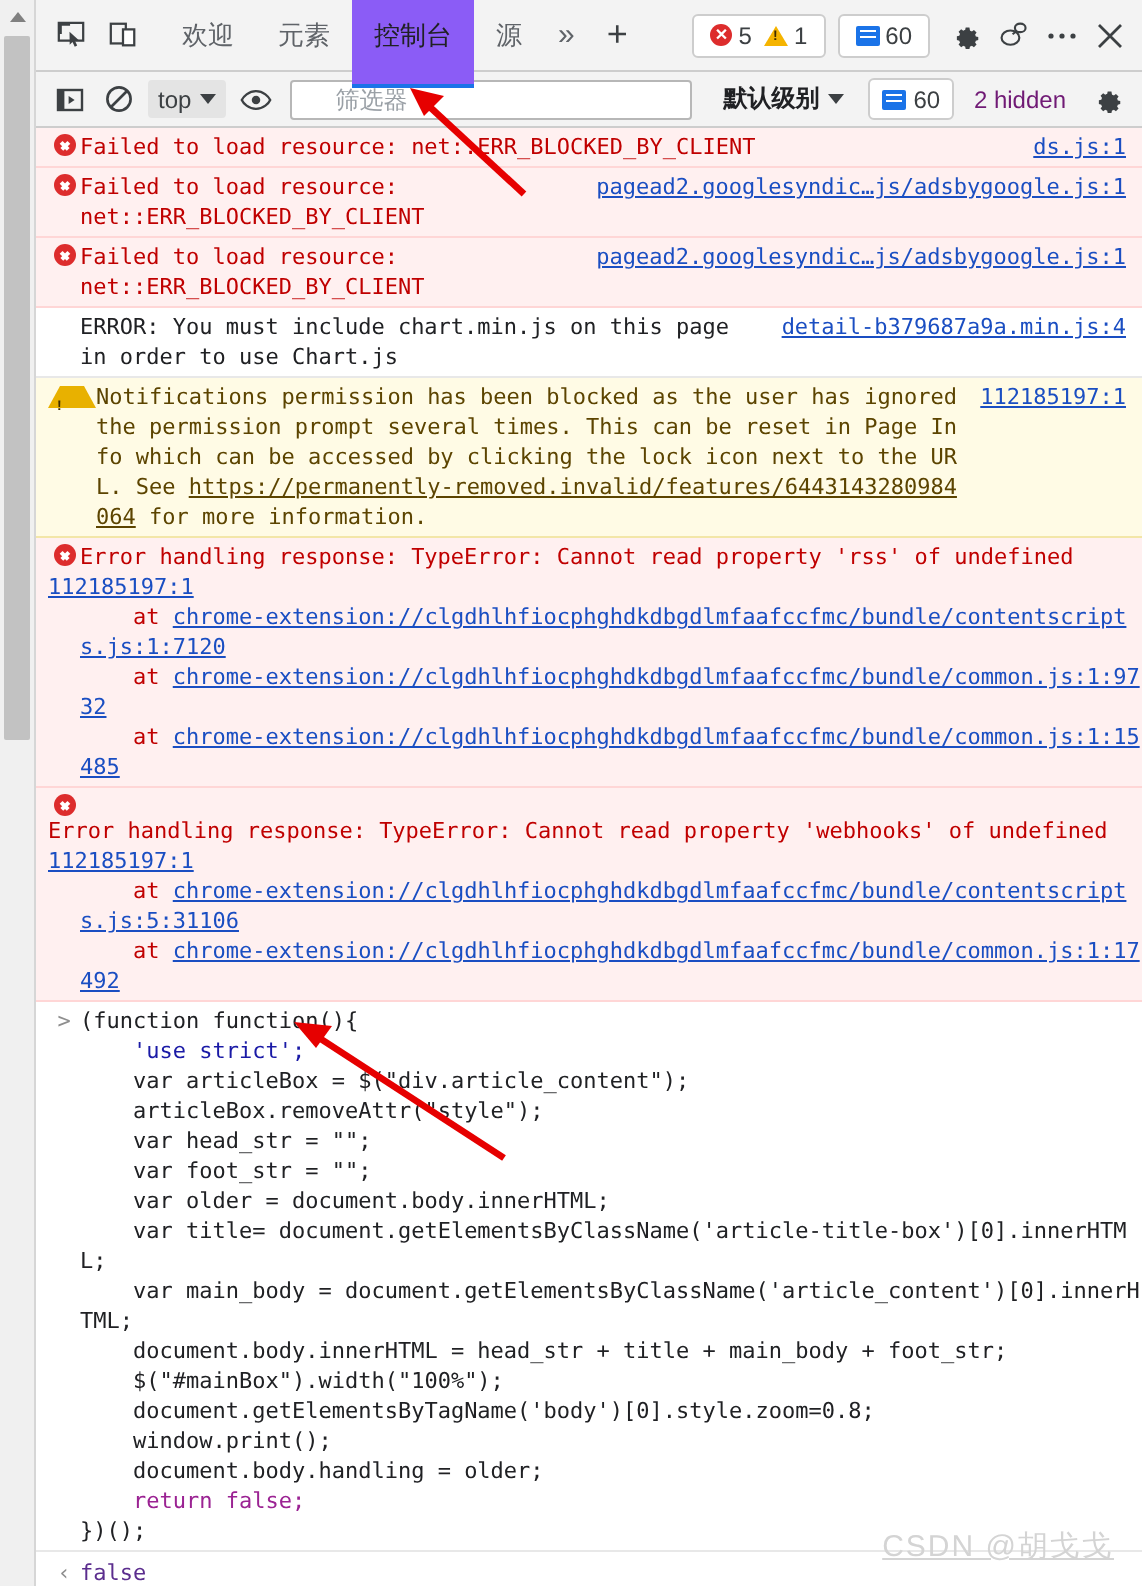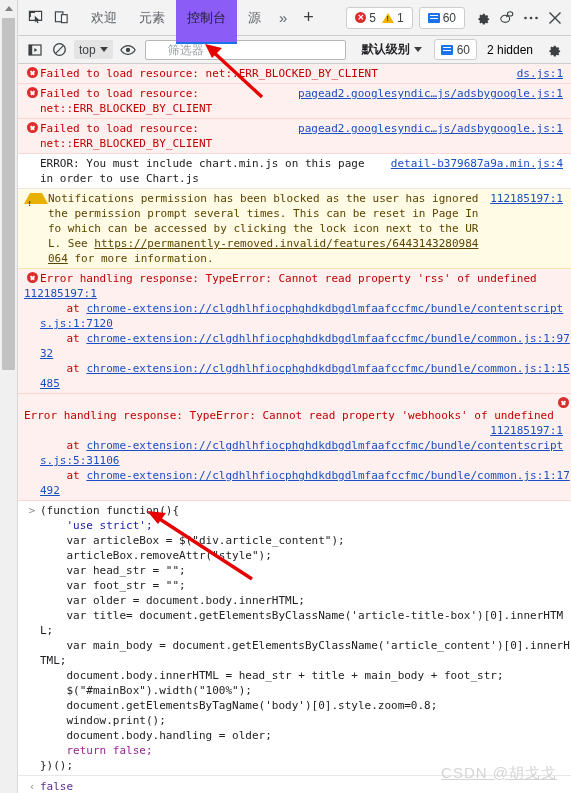--- a/index.html
+++ b/index.html
@@ -204,21 +204,21 @@
   }
   .count-chip{
     display:flex;align-items:center;gap:4px;
     border:1px solid #cdcdcd;
     border-radius:3px;background:#fff;
     height:19px;padding:0 6px;
     font-size:12px;color:#3c4043;
     margin-left:10px;cursor:pointer;
   }
   .hidden-txt{
-    font-size:12px;color:#000000;
+    font-size:12px;color:#701a75;
     margin-left:auto;margin-right:8px;
   }
   
   .console-body{
     flex:1 1 auto;
     overflow:hidden;
     display:flex;
     flex-direction:column;
     background:#fff;
     font-family:"DejaVu Sans Mono","Liberation Mono",monospace;
@@ -513,21 +513,21 @@
         <div class="msg-icon-cell">
             <div class="ic-err"></div>
           </div>
         <div class="msg-text">Error handling response: TypeError: Cannot read property 'rss' of undefined</div>
         <div class="msg-link"><a>112185197:1</a></div>
         <div class="stack" style="width:100%;padding-left:16px;box-sizing:border-box;">    at <a>chrome-extension://clgdhlhfiocphghdkdbgdlmfaafccfmc/bundle/contentscripts.js:1:7120</a>
     at <a>chrome-extension://clgdhlhfiocphghdkdbgdlmfaafccfmc/bundle/common.js:1:9732</a>
     at <a>chrome-extension://clgdhlhfiocphghdkdbgdlmfaafccfmc/bundle/common.js:1:15485</a></div>
       </div>
 
-      <div class="msg error" style="flex-wrap:wrap;justify-content:flex-end;">
+      <div class="msg error" style="flex-wrap:wrap;">
         <div class="msg-icon-cell">
             <div class="ic-err"></div>
           </div>
         <div class="msg-text">Error handling response: TypeError: Cannot read property 'webhooks' of undefined</div>
         <div class="msg-link"><a>112185197:1</a></div>
         <div class="stack" style="width:100%;padding-left:16px;box-sizing:border-box;">    at <a>chrome-extension://clgdhlhfiocphghdkdbgdlmfaafccfmc/bundle/contentscripts.js:5:31106</a>
     at <a>chrome-extension://clgdhlhfiocphghdkdbgdlmfaafccfmc/bundle/common.js:1:17492</a></div>
       </div>
 
       <div class="eval-row">

